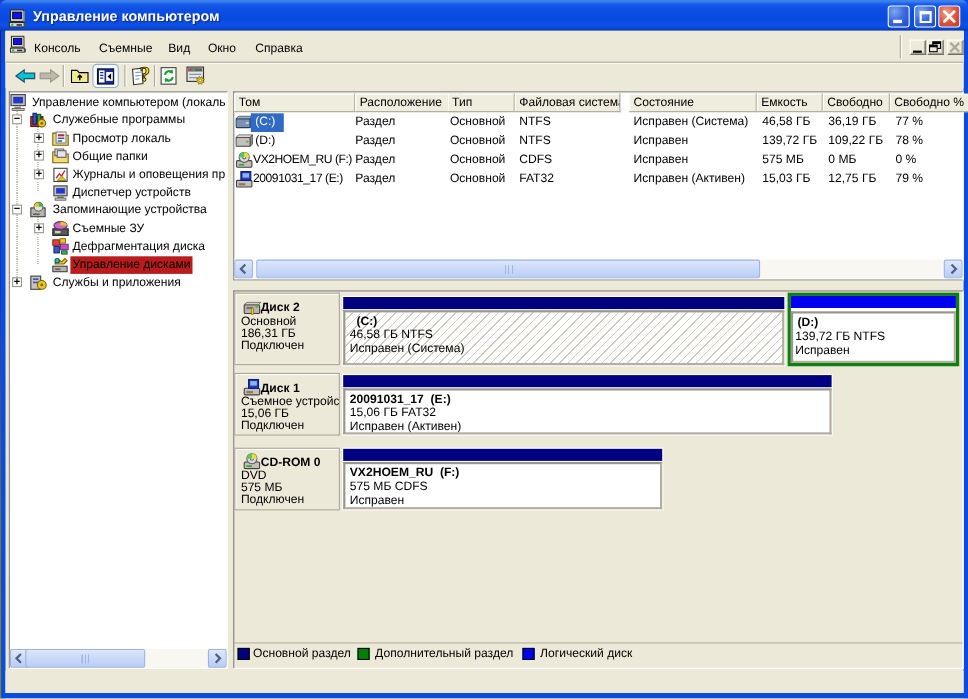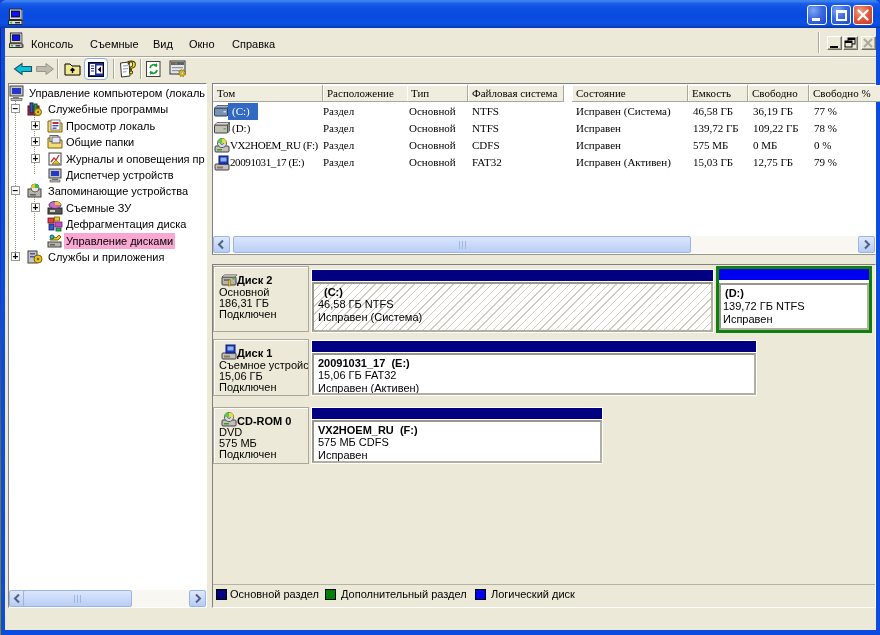--- a/index.html
+++ b/index.html
@@ -18,21 +18,21 @@
 
 #menubar{left:5px;top:28px;width:871px;height:29px;background:#ECE9D8;border-bottom:1px solid #ACA899;box-shadow:0 1px 0 #fff;}
 #menubar .mi{top:10px;font-size:11px;}
 .mdisep{top:4px;width:2px;height:21px;border-left:1px solid #ACA899;border-right:1px solid #fff;}
 .mdib{top:8px;width:15px;height:14px;background:#ECE9D8;border:1px solid;border-color:#fff #716F64 #716F64 #fff;box-shadow:inset -1px -1px 0 #ACA899;}
 
 #toolbar{left:5px;top:58px;width:871px;height:22px;background:#ECE9D8;}
 .tsep{top:1px;width:2px;height:20px;border-left:1px solid #ACA899;border-right:1px solid #fff;}
 
 #treepanel{left:8px;top:83px;width:199px;height:525px;background:#fff;border:1px solid;border-color:#808080 #fff #fff #808080;}
-#listpanel{left:212px;top:83px;width:664px;height:172px;background:#fff;border:1px solid;border-color:#808080 #fff #98958A #808080;font-family:Liberation Serif, serif;}
+#listpanel{left:212px;top:83px;width:664px;height:172px;background:#fff;border:1px solid;border-color:#808080 #fff #98958A #808080;}
 #diskpanel{left:212px;top:264px;width:664px;height:344px;background:#ECE9D8;border:1px solid;border-color:#808080 #fff #fff #808080;}
 
 .trow{left:0;height:16px;line-height:16px;white-space:nowrap;}
 .pm{position:absolute;width:9px;height:9px;background:#fff;border:1px solid #9A978B;font-size:10px;font-weight:bold;line-height:7px;text-align:center;color:#000;}
 
 .hcell{top:1px;height:17px;background:#EFEDDE;border-right:1px solid #ACA899;border-bottom:1px solid #ACA899;box-shadow:inset 1px 1px 0 #fff;line-height:17px;padding-left:4px;white-space:nowrap;overflow:hidden;}
 .lrow{height:17px;line-height:17px;white-space:nowrap;}
 #listpanel > div.a:not(.hcell):not(.sb){height:17px;line-height:17px;white-space:nowrap;}
 
 .infobox{left:0;width:96px;background:#ECE9D8;border:1px solid #ACA899;box-shadow:inset 1px 1px 0 #fff;overflow:hidden;}
@@ -60,20 +60,21 @@
 <div class="a" id="title">
   <svg class="a" style="left:8px;top:8px" width="16" height="17" viewBox="0 0 16 17">
       <rect x="1.5" y="1" width="12" height="10.5" fill="#DCDCDC" stroke="#282828"></rect>
       <rect x="12.5" y="2" width="2" height="9.5" fill="#909090"></rect>
       <rect x="3.5" y="3" width="8" height="6" fill="#1010F0" stroke="#000" stroke-width=".8"></rect>
       <rect x="0.5" y="12.5" width="13.5" height="4" fill="#DCDCDC" stroke="#282828"></rect>
       <rect x="14" y="13" width="1.5" height="3.5" fill="#505050"></rect>
       <circle cx="3.2" cy="14.6" r="1.1" fill="#20C020"></circle>
       <rect x="7" y="14" width="5" height="1.4" fill="#282828"></rect>
     </svg>
+  <div class="a txt">Управление компьютером</div>
   <div class="a tbtn blue" style="left:807px">
       <div class="a" style="left:4px;top:12px;width:8px;height:3px;background:#fff"></div>
     </div>
   <div class="a tbtn blue" style="left:831px">
       <div class="a" style="left:4px;top:4px;width:11px;height:11px;border:2px solid #fff;border-top-width:3px"></div>
     </div>
   <div class="a tbtn" id="btnClose" style="left:853px">
     <svg width="18" height="18" viewBox="0 0 18 18">
         <path d="M4.5 4.5 L13.5 13.5 M13.5 4.5 L4.5 13.5" stroke="#fff" stroke-width="2.4" stroke-linecap="round"></path>
       </svg>
@@ -250,21 +251,21 @@
       </svg>
       <span class="a" style="left:57px">Дефрагментация диска</span>
     </div>
   <div class="a trow" style="top:149px">
       <svg class="a ticon" style="left:38px" width="16" height="16" viewBox="0 0 16 16">
         <rect x="1" y="9" width="13" height="5" fill="#B8B4AC" stroke="#404040"></rect>
         <rect x="3" y="11" width="5" height="1.5" fill="#606060"></rect>
         <path d="M3 7 C3 4 7 3 9 5 L12 2 L14 4 L11 7 Z" fill="#E8C820" stroke="#806000"></path>
         <circle cx="5" cy="4" r="2" fill="#38B8B8" stroke="#106060"></circle>
       </svg>
-      <span class="a" style="left:57px;background:#f9a8d4;padding:0 2px;margin-left:-2px">Управление дисками</span>
+      <span class="a" style="left:57px;background:#b91c1c;padding:0 2px;margin-left:-2px">Управление дисками</span>
     </div>
   <div class="a trow" style="top:165px">
       <div class="pm" style="left:2px;top:3px">+</div>
       <svg class="a ticon" style="left:17px" width="17" height="16" viewBox="0 0 17 16">
         <rect x="2" y="2" width="9" height="12" fill="#C8C4BC" stroke="#404040"></rect>
         <rect x="4" y="4" width="5" height="1.5" fill="#3858C8"></rect>
         <rect x="4" y="7" width="5" height="1.5" fill="#3858C8"></rect>
         <circle cx="12" cy="10" r="4" fill="#E8C820" stroke="#806000"></circle>
         <circle cx="12" cy="10" r="1.3" fill="#806000"></circle>
       </svg>

